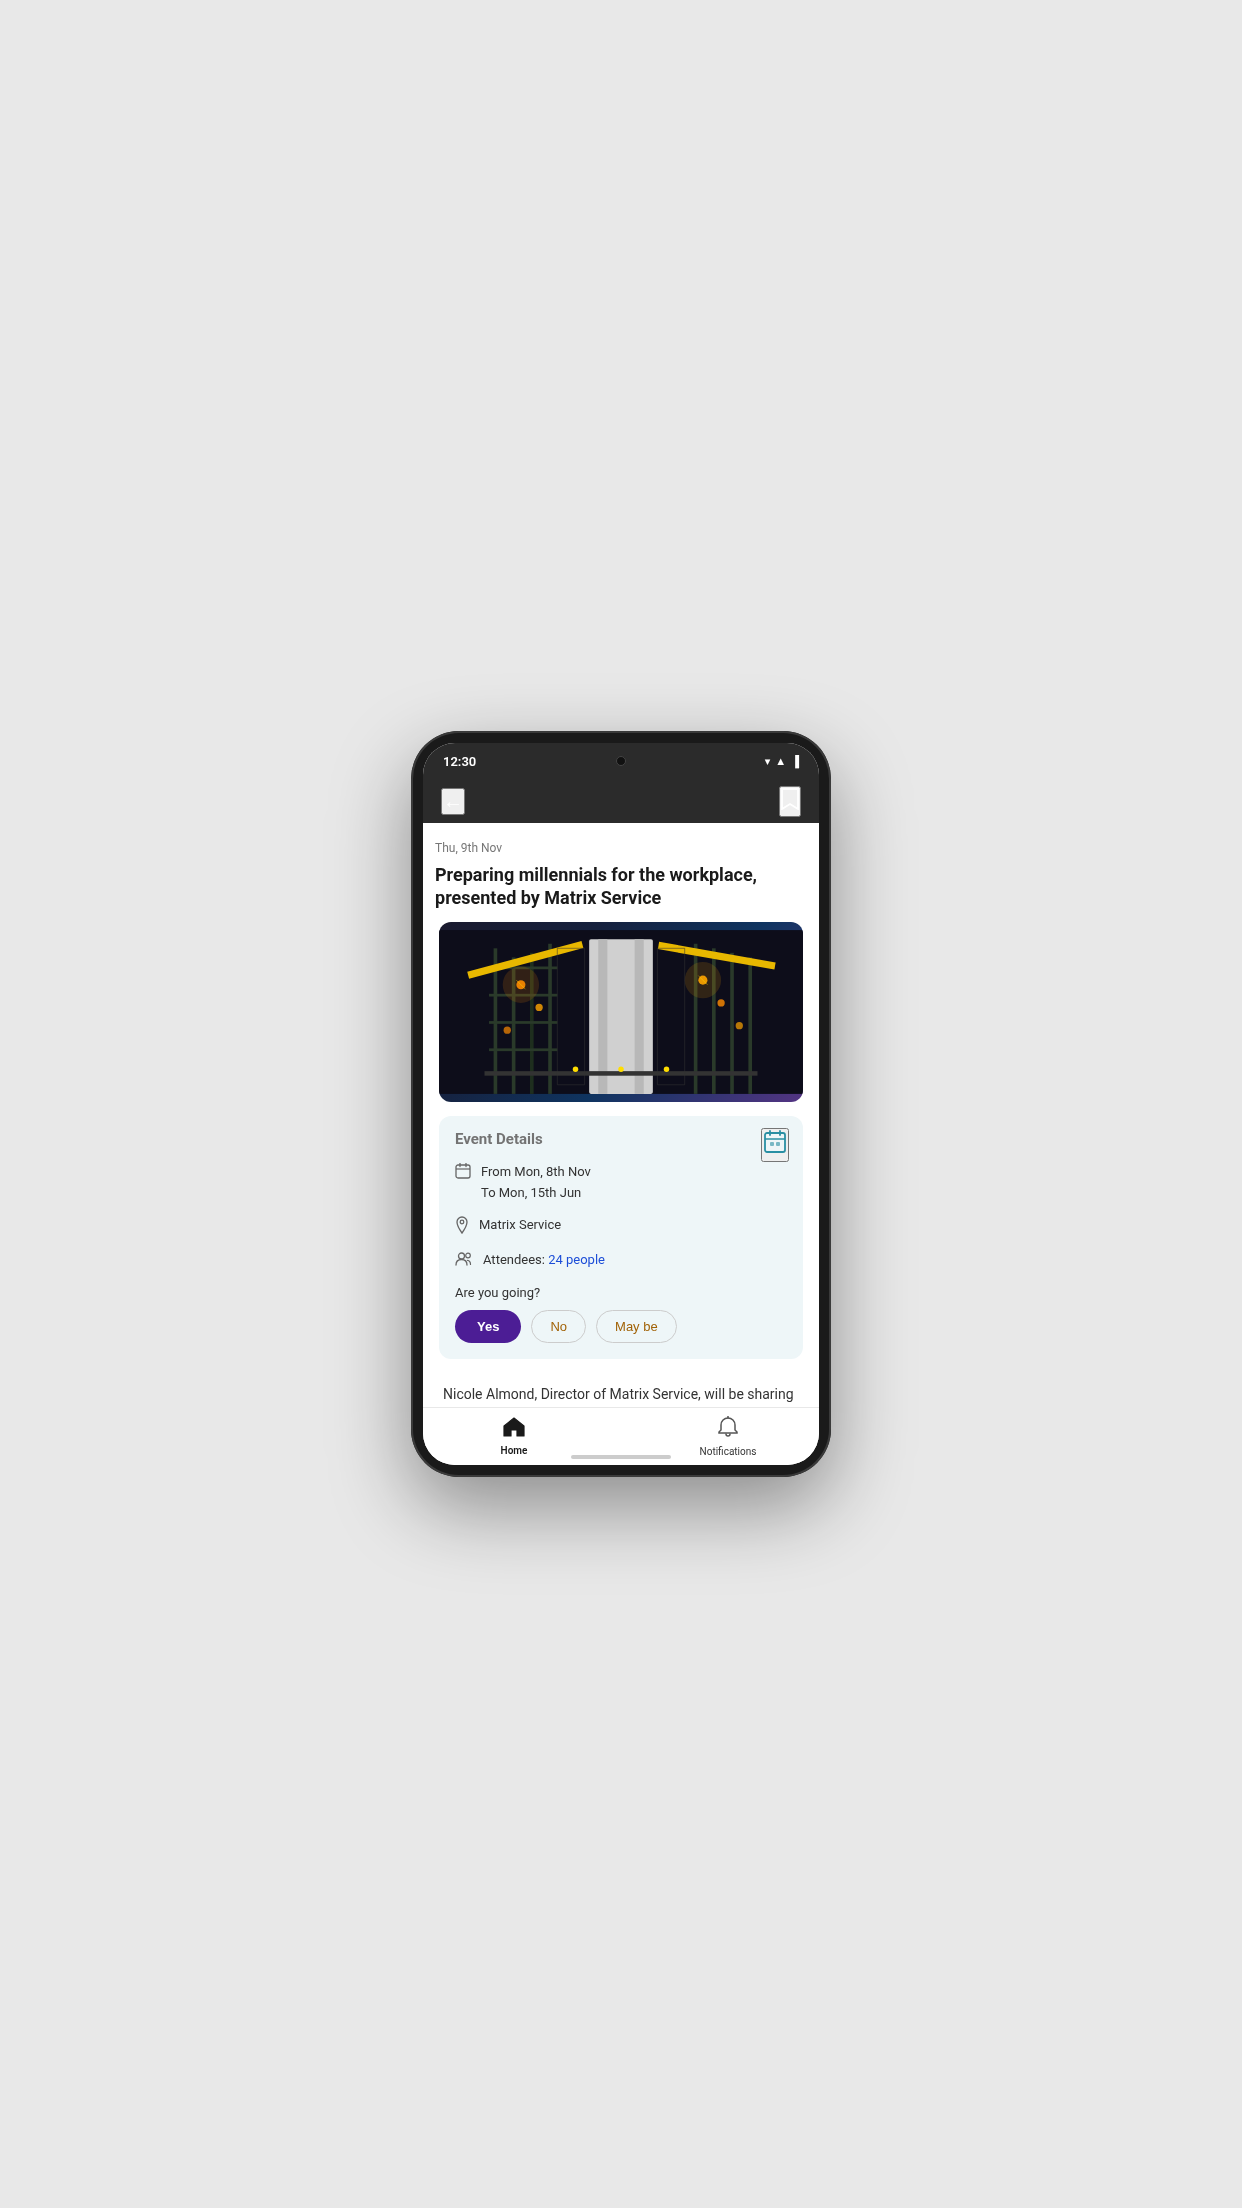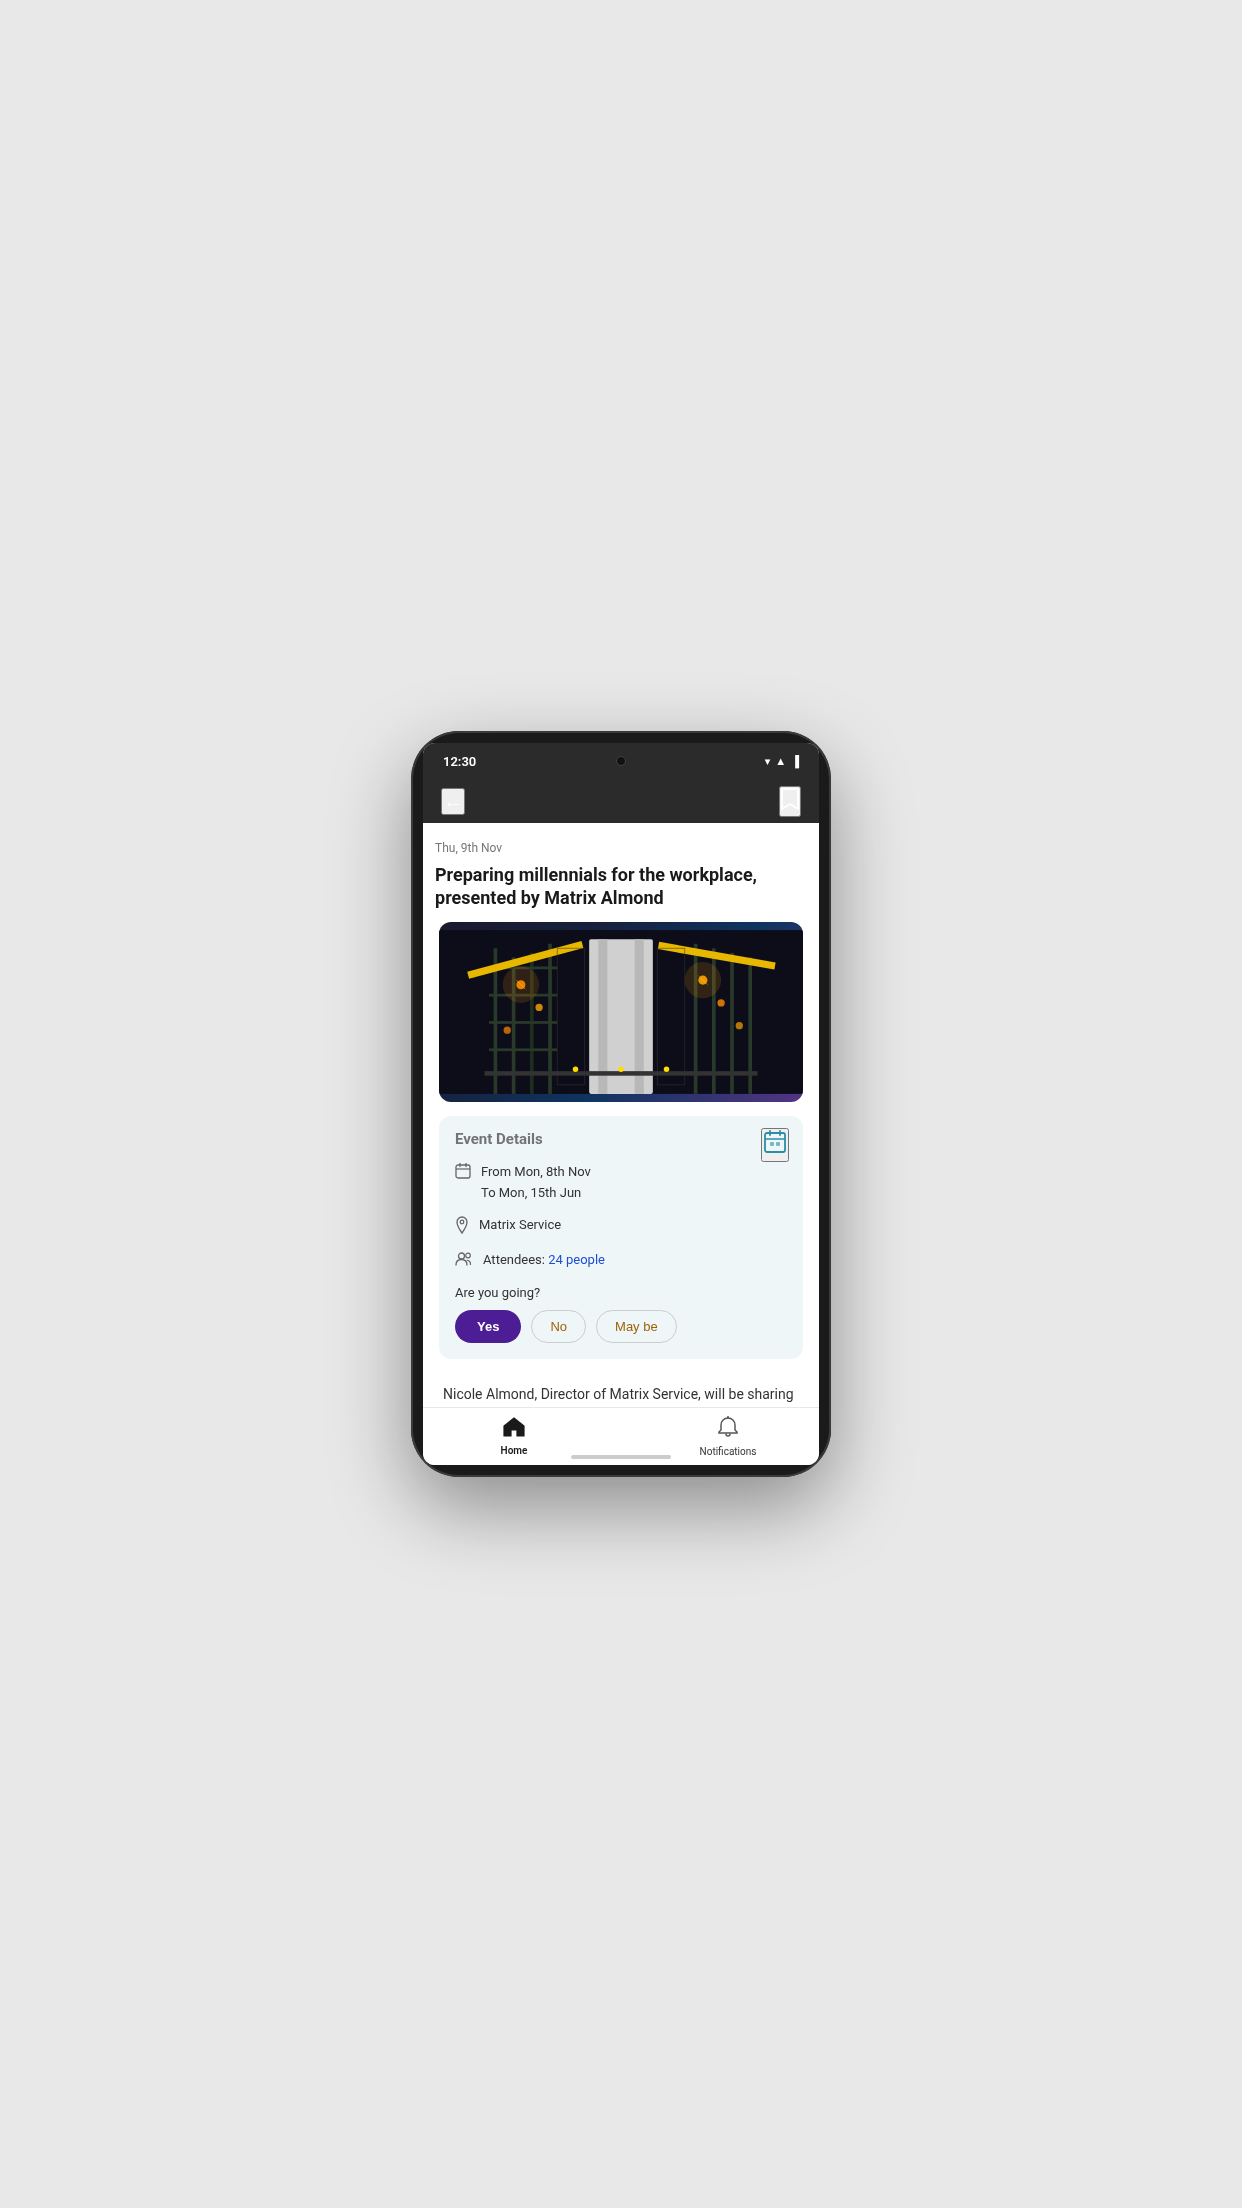--- a/index.html
+++ b/index.html
@@ -24,21 +24,21 @@
       overflow: hidden;
     }
 
     .phone-screen {
       position: absolute;
       top: 12px;
       left: 12px;
       right: 12px;
       bottom: 12px;
       background: #fff;
-      border-radius: 12px;
+      border-radius: 32px;
       overflow: hidden;
       display: flex;
       flex-direction: column;
     }
 
     
     .status-bar {
       background: #2b2b2b;
       height: 36px;
       display: flex;
@@ -305,21 +305,21 @@
         <svg width="18" height="22" viewBox="0 0 18 22" fill="none" xmlns="http://www.w3.org/2000/svg">
           <path d="M1 1h16v20l-8-5-8 5V1z" stroke="white" stroke-width="1.8" fill="none"></path>
         </svg>
       </button>
     </div>
 
     <div class="content-area">
 
       <div class="article-header">
         <div class="article-date">Thu, 9th Nov</div>
-        <div class="article-title">Preparing millennials for the workplace, presented by Matrix Almond</div>
+        <div class="article-title">Preparing millennials for the workplace, presented by Matrix Service</div>
       </div>
 
       <div class="article-image">
         <svg viewBox="0 0 400 180" xmlns="http://www.w3.org/2000/svg">
           <defs>
             <radialGradient id="glow1" cx="50%" cy="50%" r="50%">
               <stop offset="0%" stop-color="#ffd700" stop-opacity="0.8"></stop>
               <stop offset="100%" stop-color="#ffd700" stop-opacity="0"></stop>
             </radialGradient>
           </defs>

